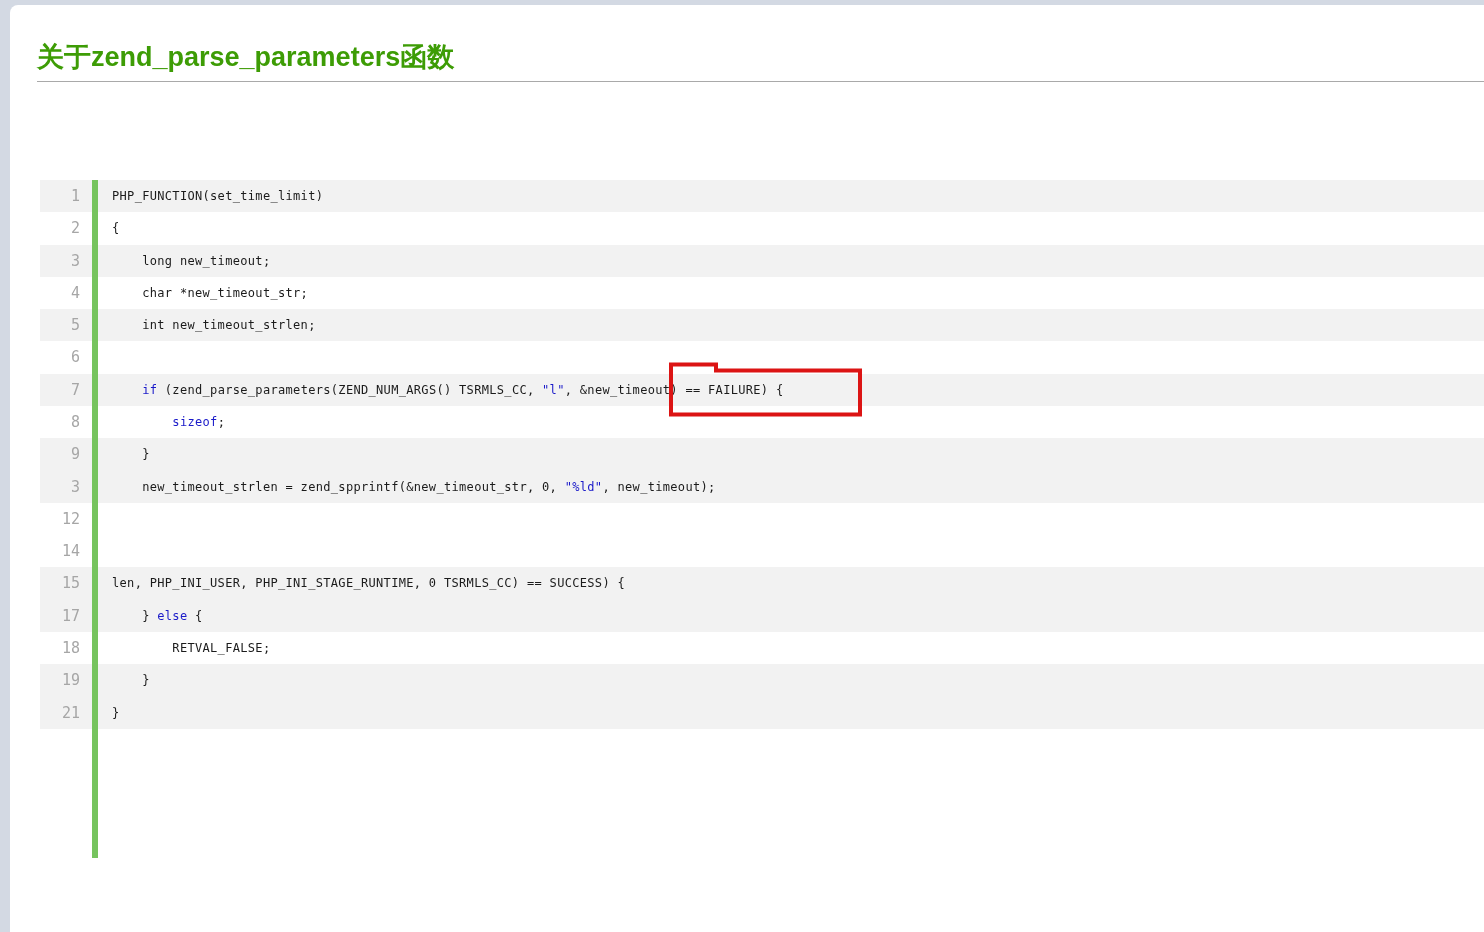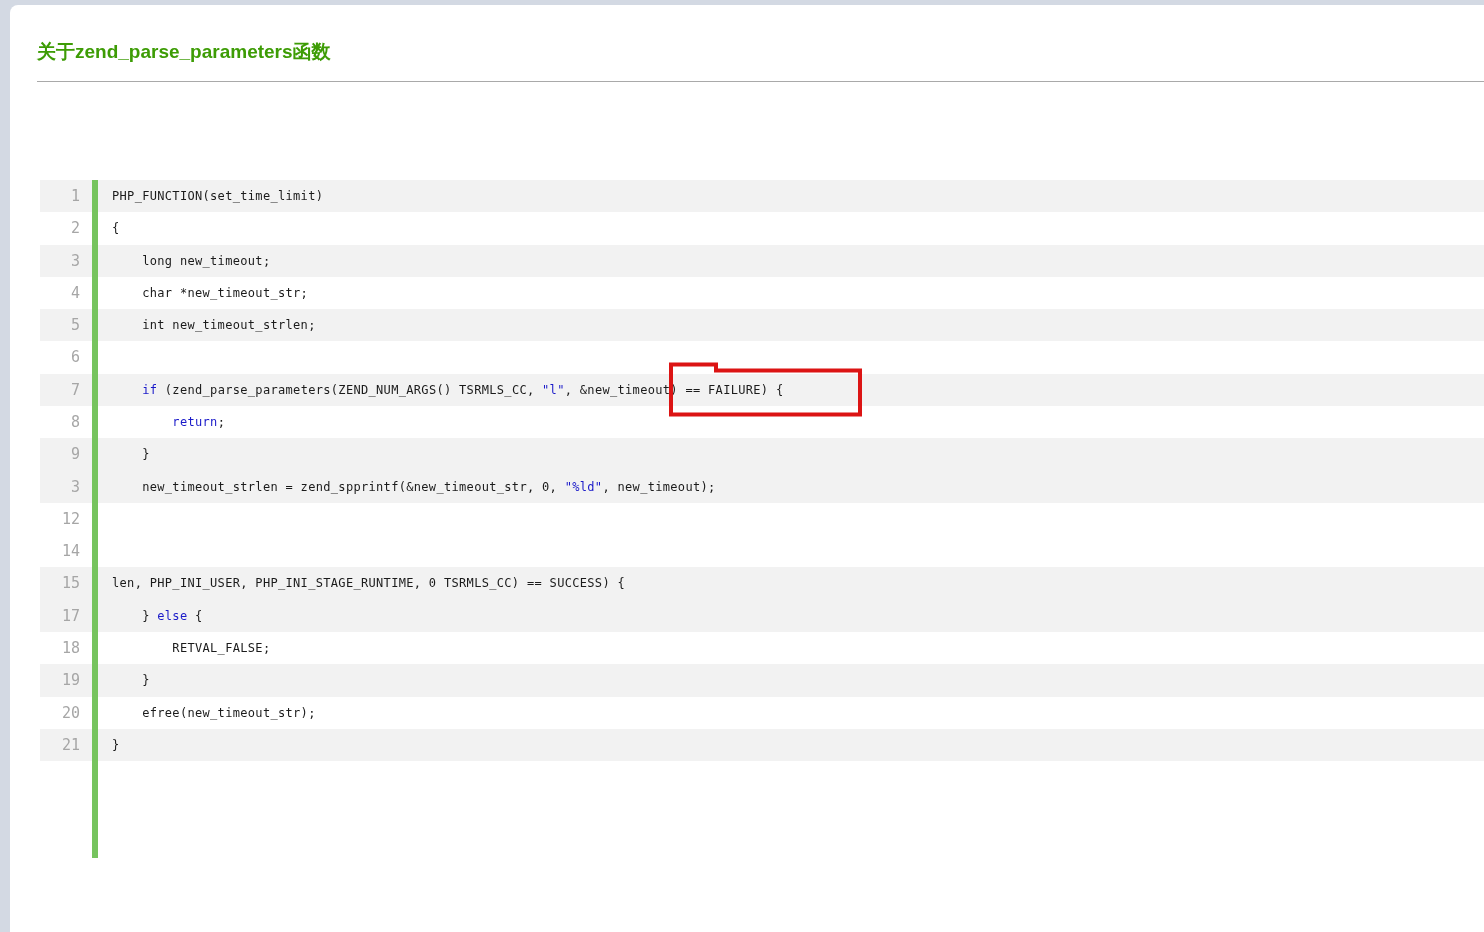--- a/index.html
+++ b/index.html
@@ -8,21 +8,21 @@
   }
   *{margin:0;padding:0;box-sizing:border-box;}
   html,body{width:1484px;height:932px;overflow:hidden;}
   body{background:var(--pagebg);font-family:"Liberation Sans",sans-serif;position:relative;}
   .card{
     position:absolute;left:10px;top:5px;right:0;bottom:0;
     background:#ffffff;border-top-left-radius:8px;
   }
   .page-title{
     position:absolute;left:27px;top:36px;
-    font-size:19px;font-weight:bold;line-height:1.2;
+    font-size:27px;font-weight:bold;line-height:1.2;
     color:var(--title);
     font-family:"Liberation Sans","DejaVu Sans",sans-serif;
   }
   .divider{
     position:absolute;left:27px;right:0;top:76px;height:1px;background:#a9a9a9;
   }
   .code-block{
     position:absolute;left:30px;right:0;top:175px;
     font-family:"DejaVu Sans Mono","Liberation Mono",monospace;
   }
@@ -80,21 +80,21 @@
         <div class="row">
           <span class="ln">6</span>
           <span class="code"></span>
         </div>
         <div class="row shade">
           <span class="ln">7</span>
           <span class="code"><span>    </span><span class="tok-k">if</span><span> (zend_parse_parameters(ZEND_NUM_ARGS() TSRMLS_CC, </span><span class="tok-s">"l"</span><span>, &amp;new_timeout) == FAILURE) {</span></span>
         </div>
         <div class="row">
           <span class="ln">8</span>
-          <span class="code"><span>        </span><span class="tok-k">return</span><span>;</span></span>
+          <span class="code"><span>        </span><span class="tok-k">sizeof</span><span>;</span></span>
         </div>
         <div class="row shade">
           <span class="ln">9</span>
           <span class="code"><span>    }</span></span>
         </div>
         <div class="row shade">
           <span class="ln">3</span>
           <span class="code"><span>    new_timeout_strlen = zend_spprintf(&amp;new_timeout_str, 0, </span><span class="tok-s">"%ld"</span><span>, new_timeout);</span></span>
         </div>
         <div class="row">
@@ -114,24 +114,20 @@
           <span class="code"><span>    } </span><span class="tok-k">else</span><span> {</span></span>
         </div>
         <div class="row">
           <span class="ln">18</span>
           <span class="code"><span>        RETVAL_FALSE;</span></span>
         </div>
         <div class="row shade">
           <span class="ln">19</span>
           <span class="code"><span>    }</span></span>
         </div>
-        <div class="row">
-          <span class="ln">20</span>
-          <span class="code"><span>    efree(new_timeout_str);</span></span>
-        </div>
         <div class="row shade">
           <span class="ln">21</span>
           <span class="code"><span>}</span></span>
         </div>
       </div>
   </div>
   <div class="green-bar"></div>
 </div>
 
 <svg class="overlay" width="1484" height="932" viewBox="0 0 1484 932" xmlns="http://www.w3.org/2000/svg">

